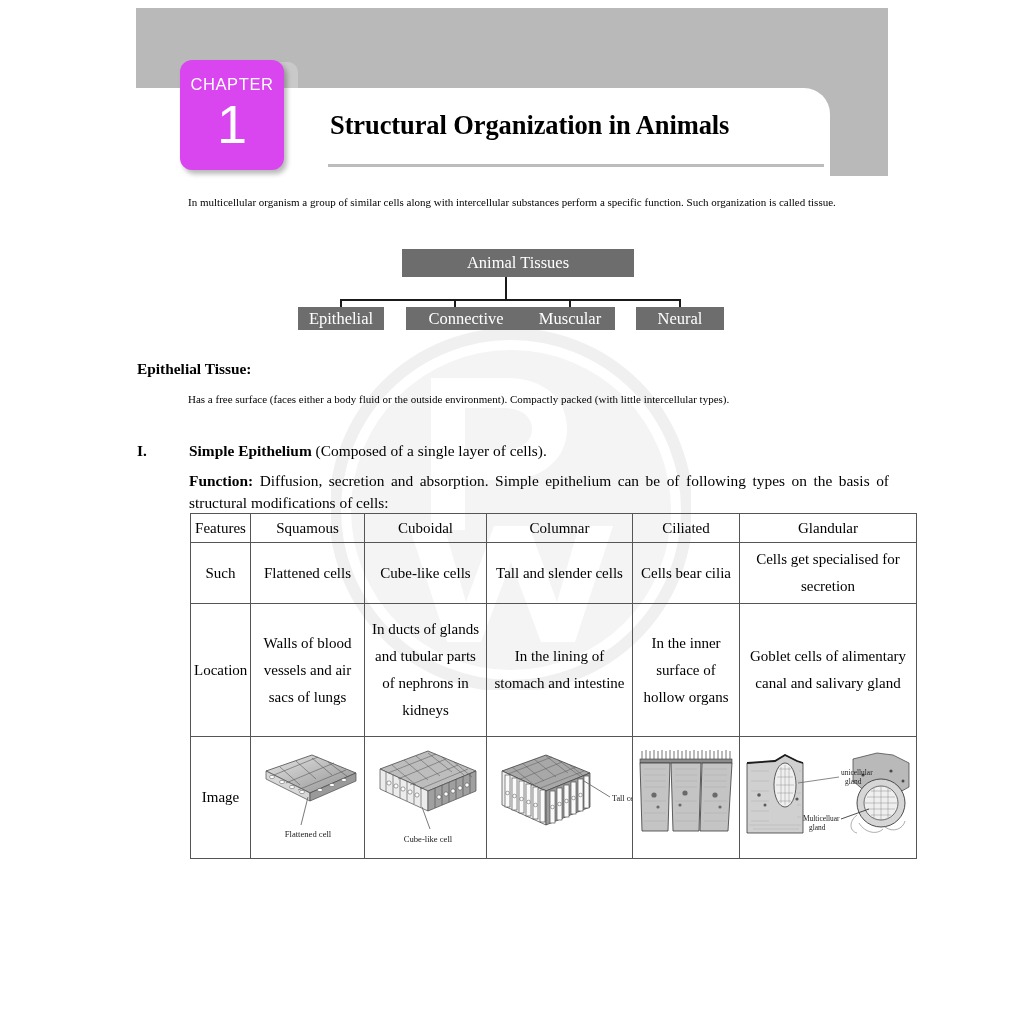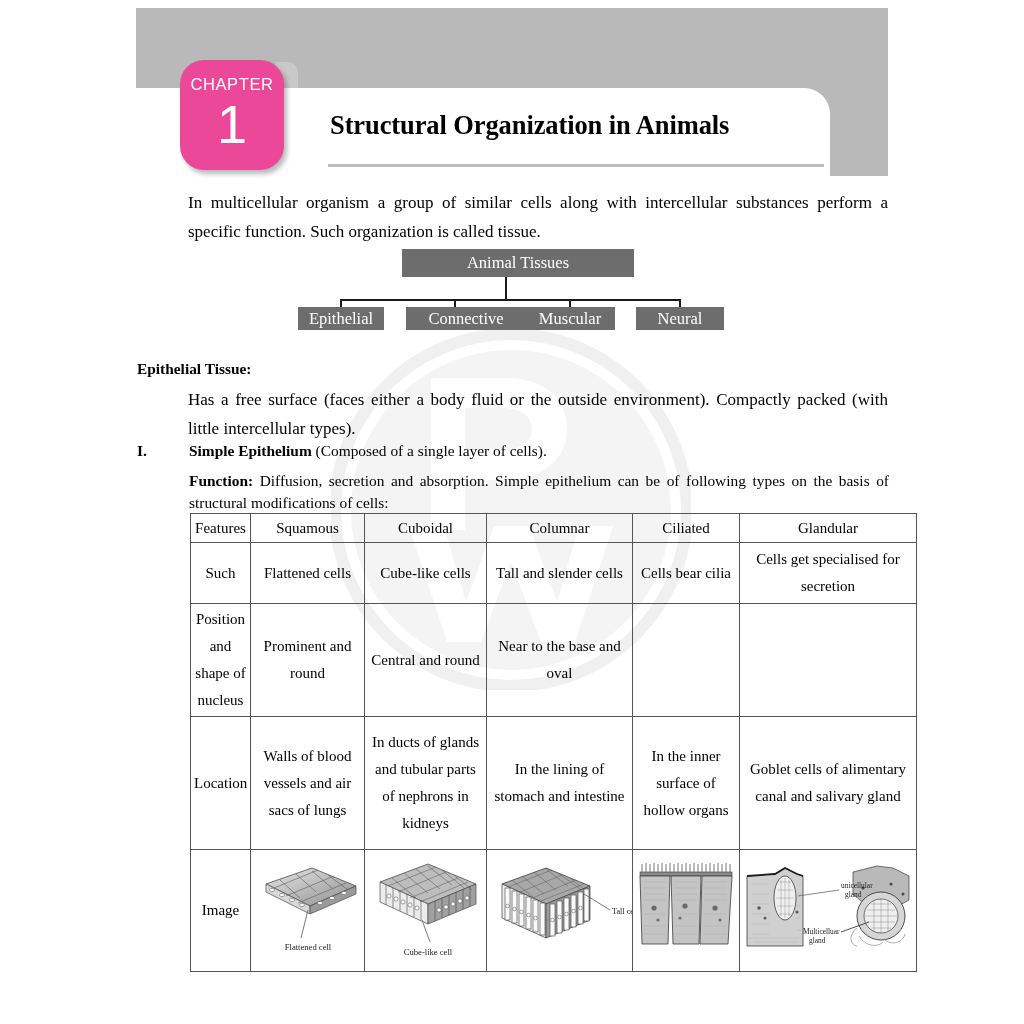--- a/index.html
+++ b/index.html
@@ -51,22 +51,22 @@
     position:absolute;
     left:328px; top:164px;
     width:496px; height:3px;
     background:#bcbcbc;
     z-index:4;
   }
   .chapter-box{
     position:absolute;
     left:180px; top:60px;
     width:104px; height:110px;
-    background:#ec4899;
-    border-radius:24px;
+    background:#d946ef;
+    border-radius:12px;
     box-shadow:3px 4px 5px rgba(0,0,0,0.28);
     z-index:5;
     text-align:center;
   }
   .chapter-box .ch-word{
     font-family:"Liberation Sans", sans-serif;
     color:#ffffff;
     font-size:16.5px;
     letter-spacing:0.6px;
     margin-top:15px;
@@ -96,21 +96,21 @@
     letter-spacing:-0.1px;
     z-index:6;
   }
 
   
   .content{position:absolute;left:0;top:0;width:1024px;z-index:3;}
   p.para{
     position:absolute;
     margin:0;
     text-align:justify;
-    font-size:17px;
+    font-size:11px;
     line-height:29px;
     font-family:Liberation Serif, serif;
   }
   .intro{left:188px;top:188px;width:700px;}
   .sec-head{
     position:absolute;
     left:137px;top:360px;
     font-size:15.4px;font-weight:bold;text-align:center;
   }
   .has-free{left:188px;top:385px;width:700px;}
@@ -260,28 +260,20 @@
 
       <tr class="r-cells">
         <td>Such</td>
         <td>Flattened cells</td>
         <td>Cube-like cells</td>
         <td>Tall and slender cells</td>
         <td>Cells bear cilia</td>
         <td>Cells get specialised for secretion</td>
       </tr>
 
-      <tr class="r-pos">
-        <td>Position and shape of nucleus</td>
-        <td>Prominent and round</td>
-        <td>Central and round</td>
-        <td>Near to the base and oval</td>
-        <td></td>
-        <td></td>
-      </tr>
 
       <tr class="r-loc">
         <td>Location</td>
         <td>Walls of blood vessels and air sacs of lungs</td>
         <td>In ducts of glands and tubular parts of nephrons in kidneys</td>
         <td>In the lining of stomach and intestine</td>
         <td>In the inner surface of hollow organs</td>
         <td>Goblet cells of alimentary canal and salivary gland</td>
       </tr>
 

